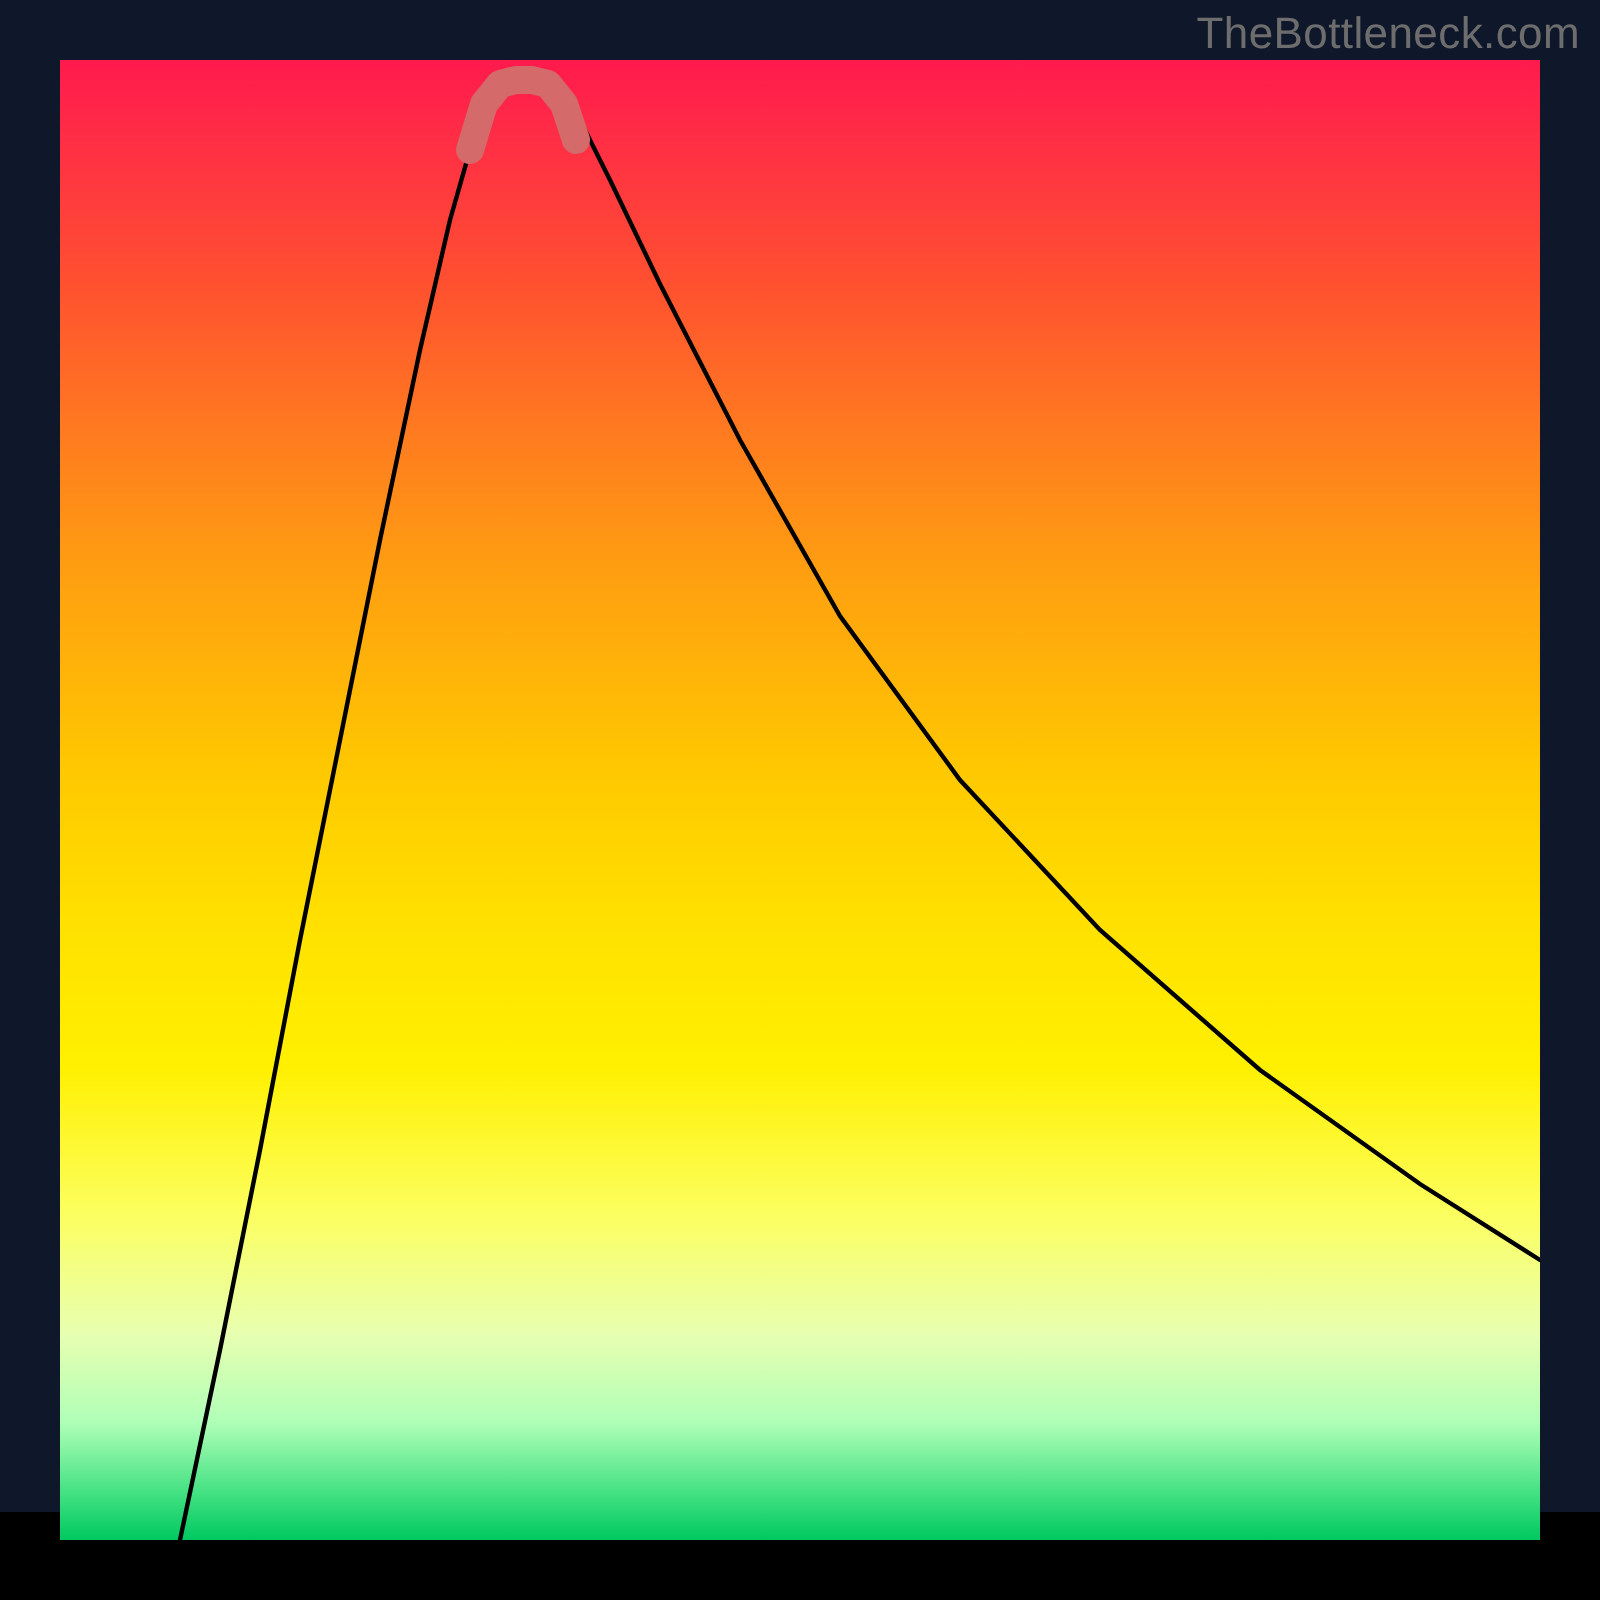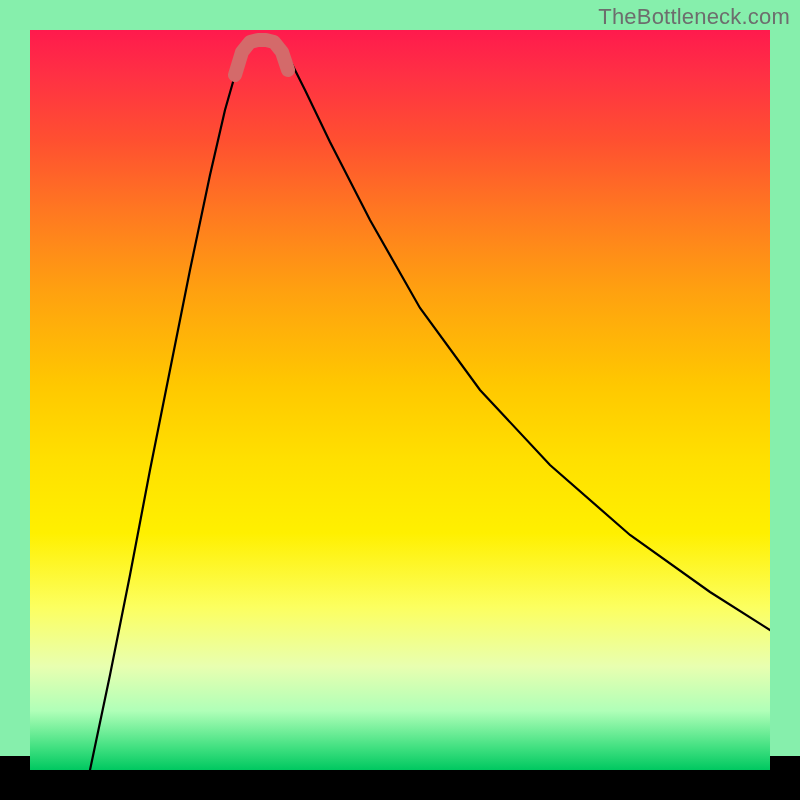--- a/index.html
+++ b/index.html
@@ -1,16 +1,16 @@
 <!DOCTYPE html>
 <html><head>
 <meta charset="utf-8">
 <style>
   html,body{margin:0;padding:0;width:800px;height:800px;overflow:hidden;background:#000;font-family:Arial,Helvetica,sans-serif}
-  .frame{position:absolute;left:0;top:0;width:800px;height:756px;background:#86efac}
+  .frame{position:absolute;left:0;top:0;width:800px;height:756px;background:#0f172a}
   .plot{position:absolute;left:30px;top:30px;width:740px;height:740px;
         background:linear-gradient(to bottom,
           #ff1a4d 0%,
           #ff3044 6%,
           #ff5030 15%,
           #ff7a20 25%,
           #ffa010 35%,
           #ffc800 48%,
           #ffe000 58%,
           #fff000 68%,

